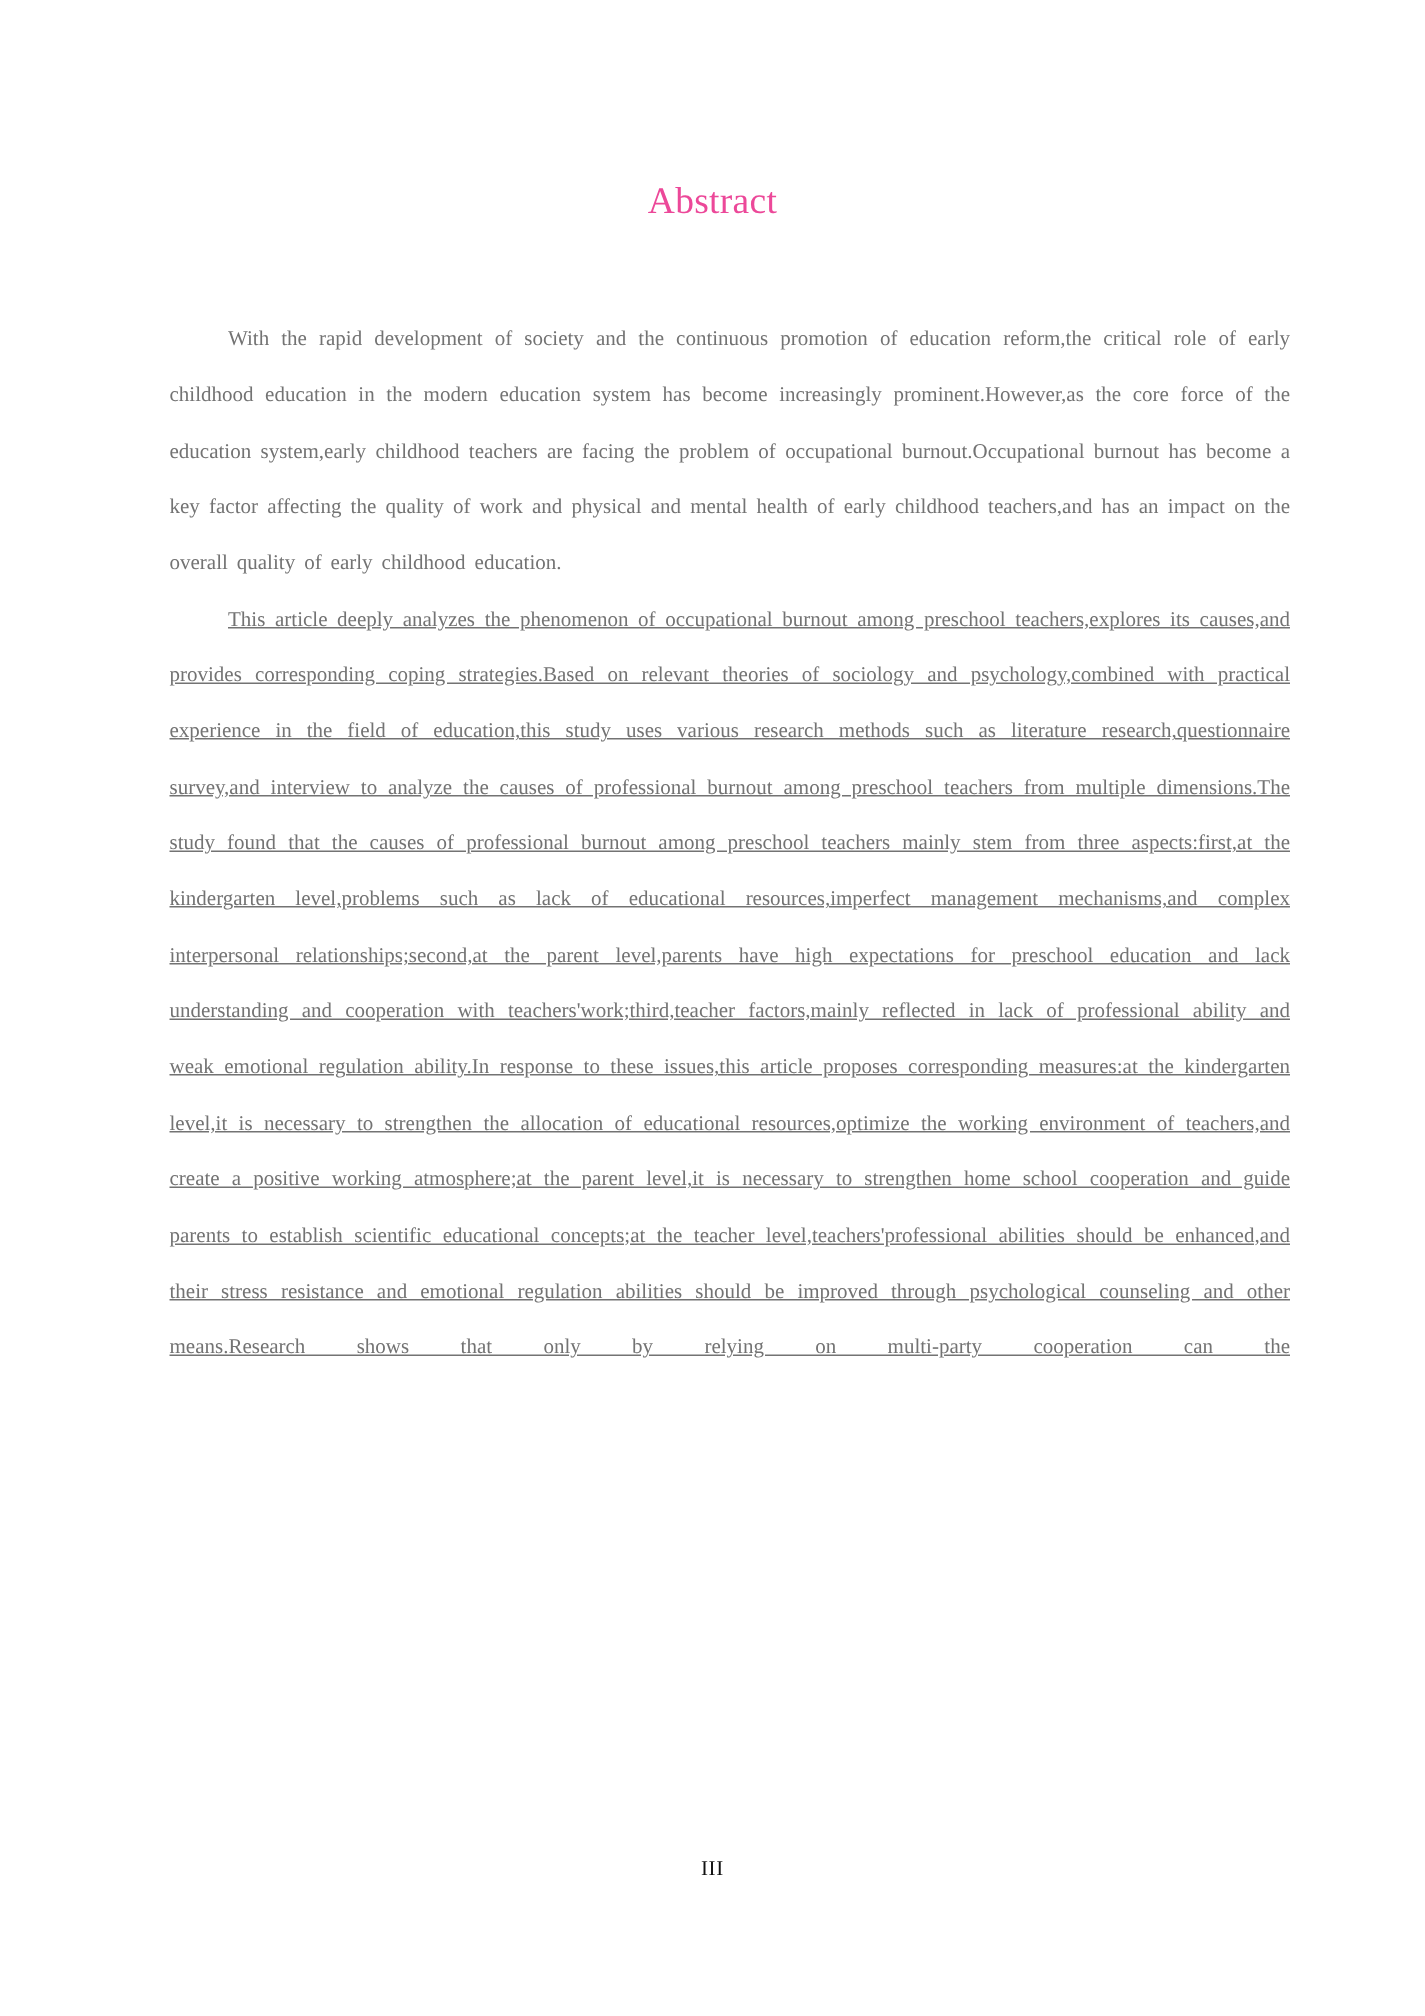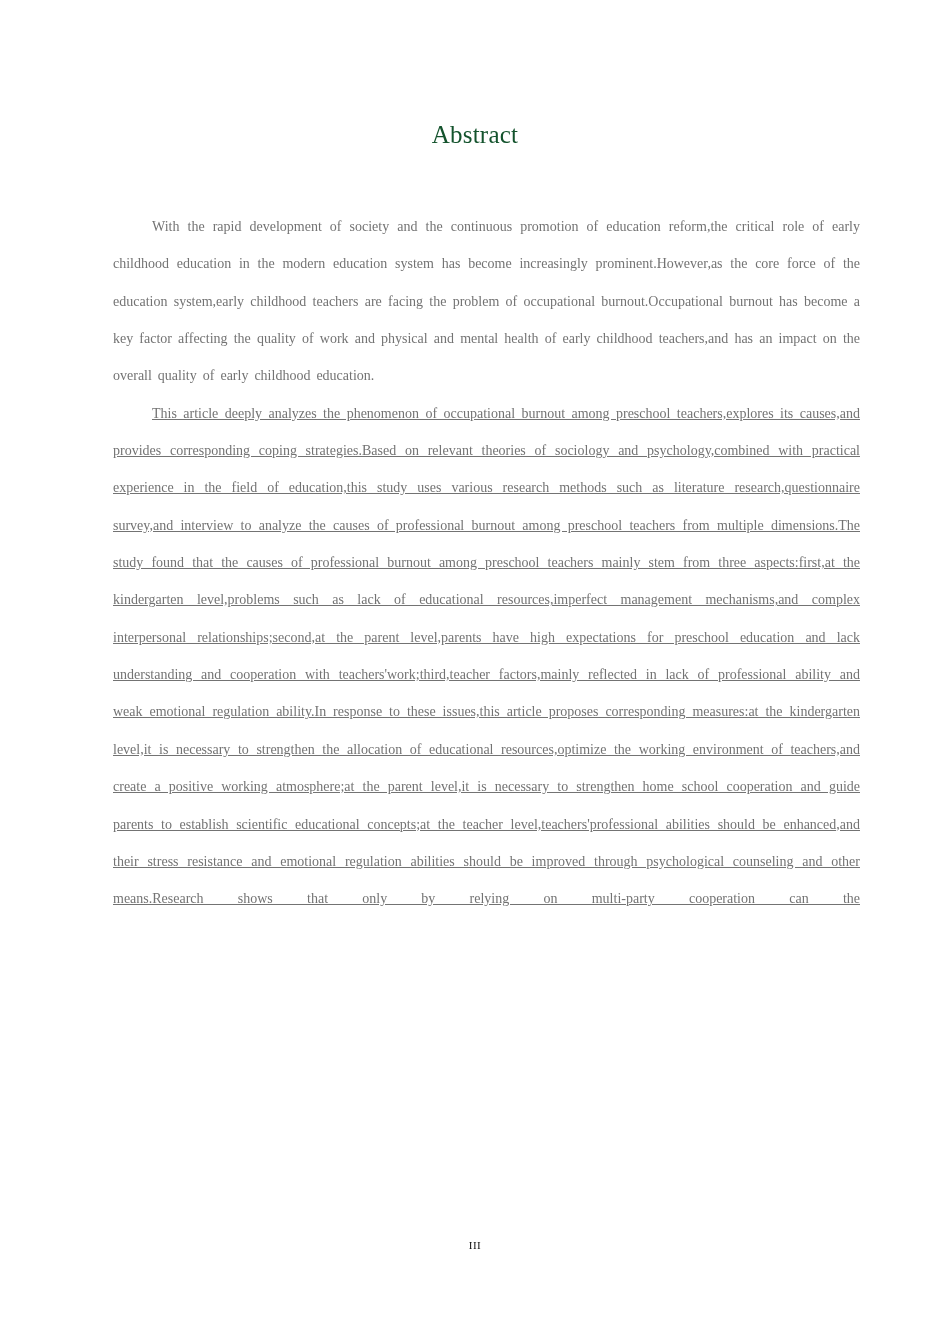--- a/index.html
+++ b/index.html
@@ -19,21 +19,21 @@
   .doc-title {
     position: absolute;
     top: 121px;
     left: 0;
     width: 100%;
     margin: 0;
     text-align: center;
     font-size: 25px;
     font-weight: 400;
     letter-spacing: 0.2px;
-    color: #14532d;
+    color: #ec4899;
   }
   .doc-body {
     position: absolute;
     top: 208px;
     left: 113px;
     width: 747px;
     font-size: 14px;
     line-height: 37.35px;
     text-align: justify;
     text-justify: inter-word;
@@ -49,21 +49,21 @@
   .para.continued {
     text-align-last: justify;
     text-decoration: underline;
   }
   .page-number {
     position: absolute;
     top: 1239px;
     left: 0;
     width: 100%;
     text-align: center;
-    font-size: 11px;
+    font-size: 14px;
     letter-spacing: 0.5px;
     color: #111111;
   }
 </style>
 </head>
 <body>
 
 <div class="page">
 
   <h1 class="doc-title">Abstract</h1>

